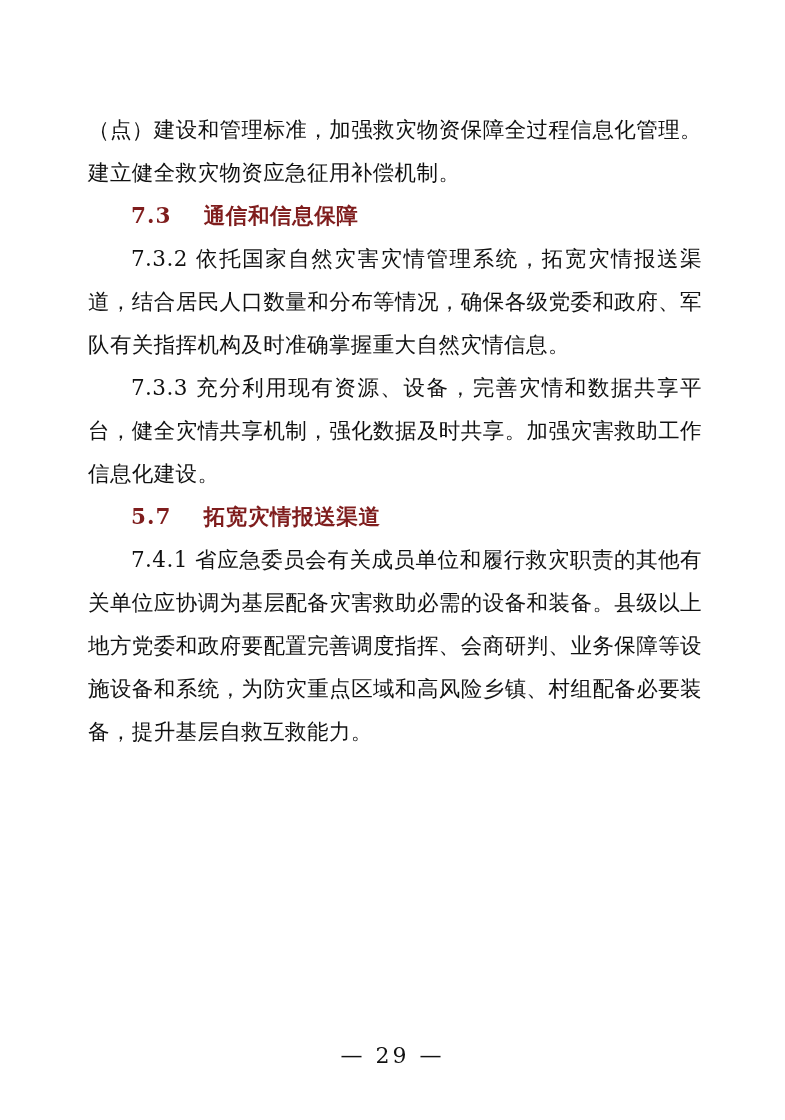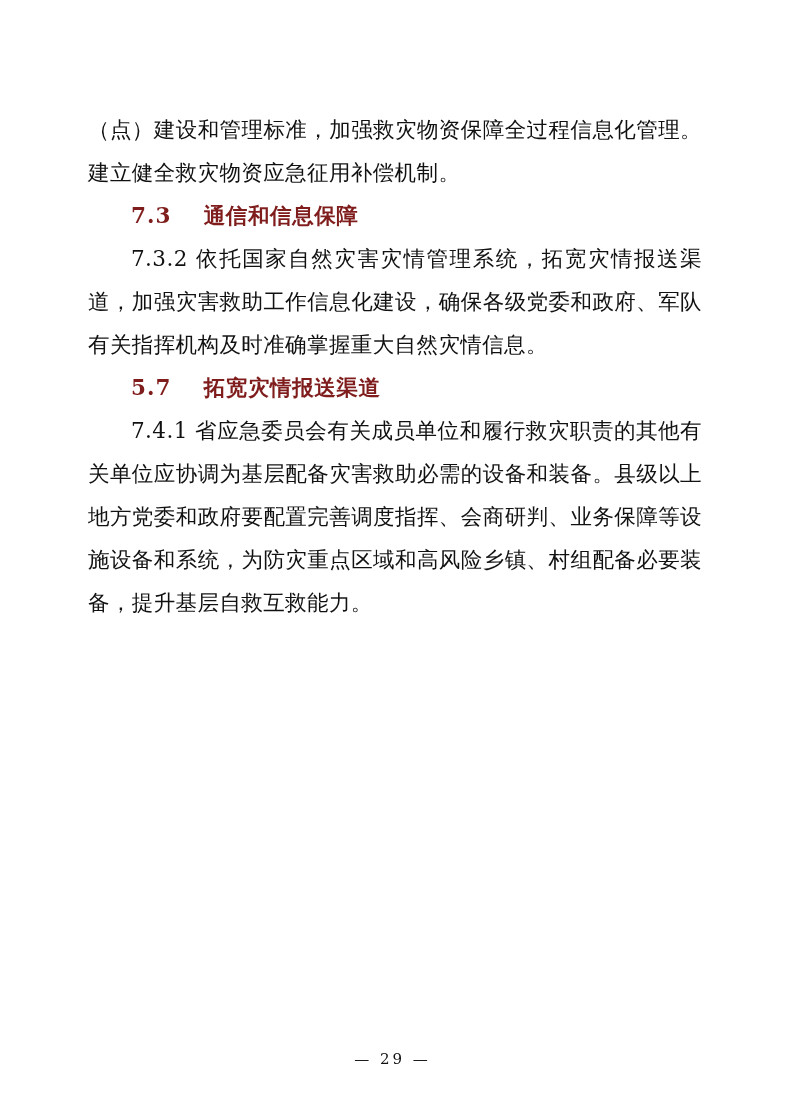--- a/index.html
+++ b/index.html
@@ -46,21 +46,21 @@
   }
   .heading .num {
     letter-spacing: 1px;
   }
   .footer {
     position: absolute;
     left: 0;
     right: 0;
     bottom: 52px;
     text-align: center;
-    font-size: 15px;
+    font-size: 22px;
     letter-spacing: 3px;
     color: #111111;
   }
   .footer .pageno {
     display: inline-block;
   }
 </style>
 </head>
 <body>
 
@@ -69,22 +69,23 @@
 
     <p class="para">（点）建设和管理标准，加强救灾物资保障全过程信息化管理。建立健全救灾物资应急征用补偿机制。</p>
 
     <p class="heading">
       <span class="num">7.3</span>
       <span class="sp">&nbsp;&nbsp;</span>
       <span>通信和信息保障</span>
     </p>
 
 
-    <p class="para indent">7.3.2 依托国家自然灾害灾情管理系统，拓宽灾情报送渠道，加强灾害救助工作信息化建设，确保各级党委和政府、军队有关指挥机构及时准确掌握重大自然灾情信息。</p>
+    <p class="para indent">7.3.2 依托国家自然灾害灾情管理系统，拓宽灾情报送渠道，结合居民人口数量和分布等情况，确保各级党委和政府、军队有关指挥机构及时准确掌握重大自然灾情信息。</p>
 
+    <p class="para indent">7.3.3 充分利用现有资源、设备，完善灾情和数据共享平台，健全灾情共享机制，强化数据及时共享。加强灾害救助工作信息化建设。</p>
 
     <p class="heading">
       <span class="num">5.7</span>
       <span class="sp">&nbsp;&nbsp;</span>
       <span>拓宽灾情报送渠道</span>
     </p>
 
     <p class="para indent">7.4.1 省应急委员会有关成员单位和履行救灾职责的其他有关单位应协调为基层配备灾害救助必需的设备和装备。县级以上地方党委和政府要配置完善调度指挥、会商研判、业务保障等设施设备和系统，为防灾重点区域和高风险乡镇、村组配备必要装备，提升基层自救互救能力。</p>
 
 

